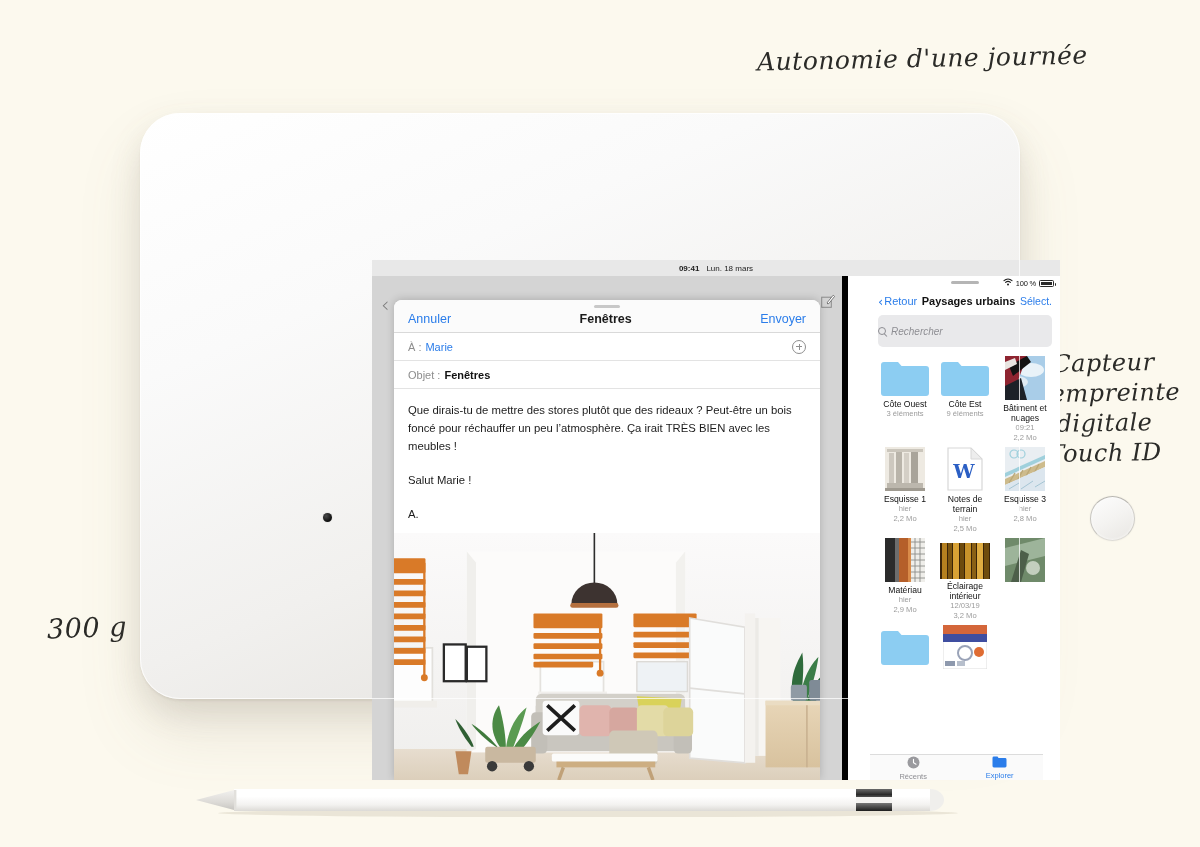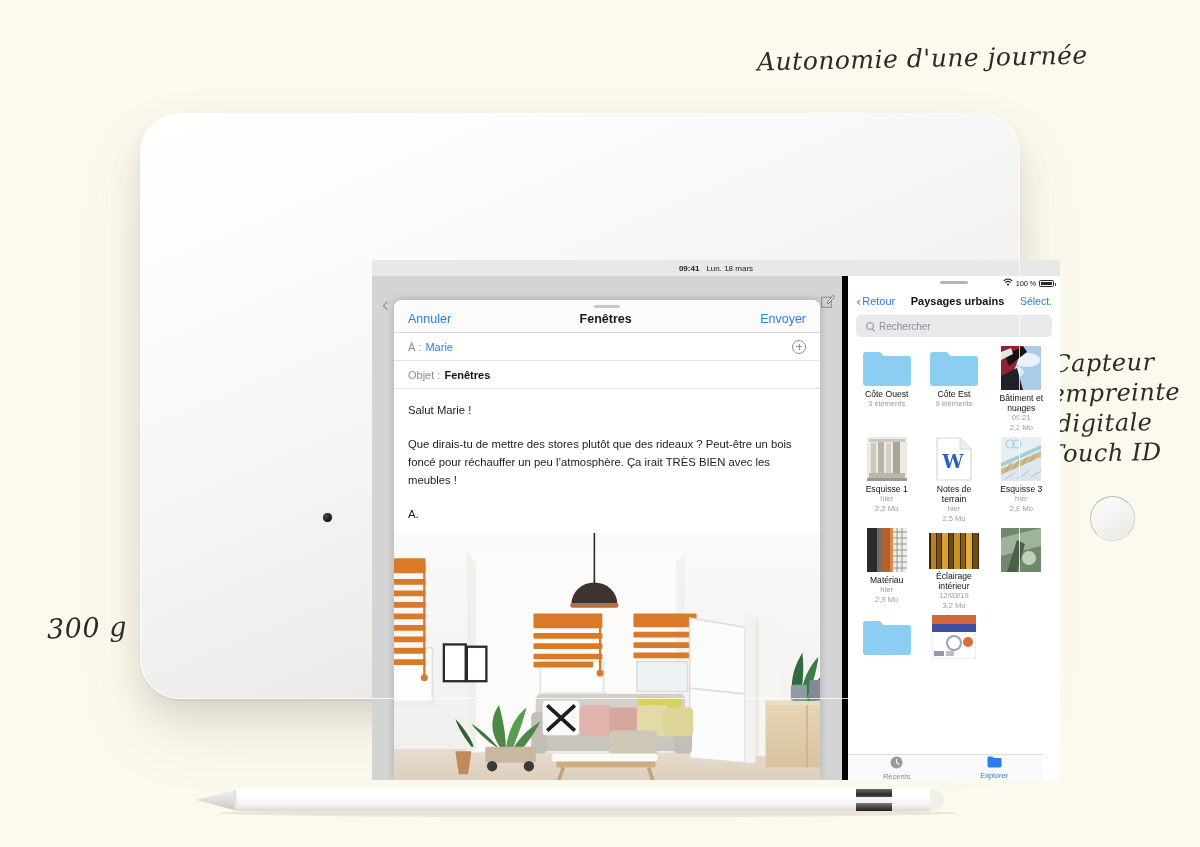--- a/index.html
+++ b/index.html
@@ -275,20 +275,21 @@
   }
 
   
   #files-pane {
     flex: 1 1 auto;
     background: #15803d;
     display: flex;
     flex-direction: column;
     position: relative;
     overflow: hidden;
+    margin-left: 22px;
   }
 
   #files-statusbar {
     height: 14px;
     flex: 0 0 14px;
     display: flex;
     align-items: center;
     justify-content: flex-end;
     padding: 0 6px;
     font-size: 7.5px;
@@ -358,26 +359,27 @@
     text-align: center;
     font-weight: bold;
     color: #121212;
     font-size: 11px;
     padding: 0 4px;
   }
   #files-select { color: #2b7dea; font-size: 10.5px; }
 
   #search-wrap { padding: 3px 8px 6px 8px; flex: 0 0 auto; background: #fff; }
   #search-box {
-    height: 22px;
+    height: 32px;
     border-radius: 5px;
     background: #e9e9eb;
     display: flex;
     align-items: center;
-    padding: 0 10px;
+    padding: 0 0;
+    font-style: italic;
   }
   #search-icon {
     width: 8px; height: 8px;
     border: 1.2px solid #8e8e93;
     border-radius: 50%;
     position: relative;
     margin-right: 5px;
     flex: 0 0 auto;
   }
   #search-icon::after {
@@ -520,22 +522,22 @@
             <span id="add-recipient-btn"></span>
           </div>
 
 
           <div class="field-row">
             <span class="field-label">Objet :</span>
             <span class="field-value-strong">Fenêtres</span>
           </div>
 
           <div id="mail-body">
+            <p>Que dirais-tu de mettre des stores plutôt que des rideaux ? Peut-être un bois foncé pour réchauffer un peu l’atmosphère. Ça irait TRÈS BIEN avec les meubles !</p>
             <p>Salut Marie !</p>
-            <p>Que dirais-tu de mettre des stores plutôt que des rideaux ? Peut-être un bois foncé pour réchauffer un peu l’atmosphère. Ça irait TRÈS BIEN avec les meubles !</p>
             <p>A.</p>
           </div>
 
           <div id="mail-photo">
             <svg viewBox="0 0 420 215" preserveAspectRatio="xMidYMid slice">
               <defs>
                 <linearGradient id="wallg" x1="0" y1="0" x2="0" y2="1">
                   <stop offset="0%" stop-color="#fbfafa"></stop>
                   <stop offset="100%" stop-color="#efeeec"></stop>
                 </linearGradient>

